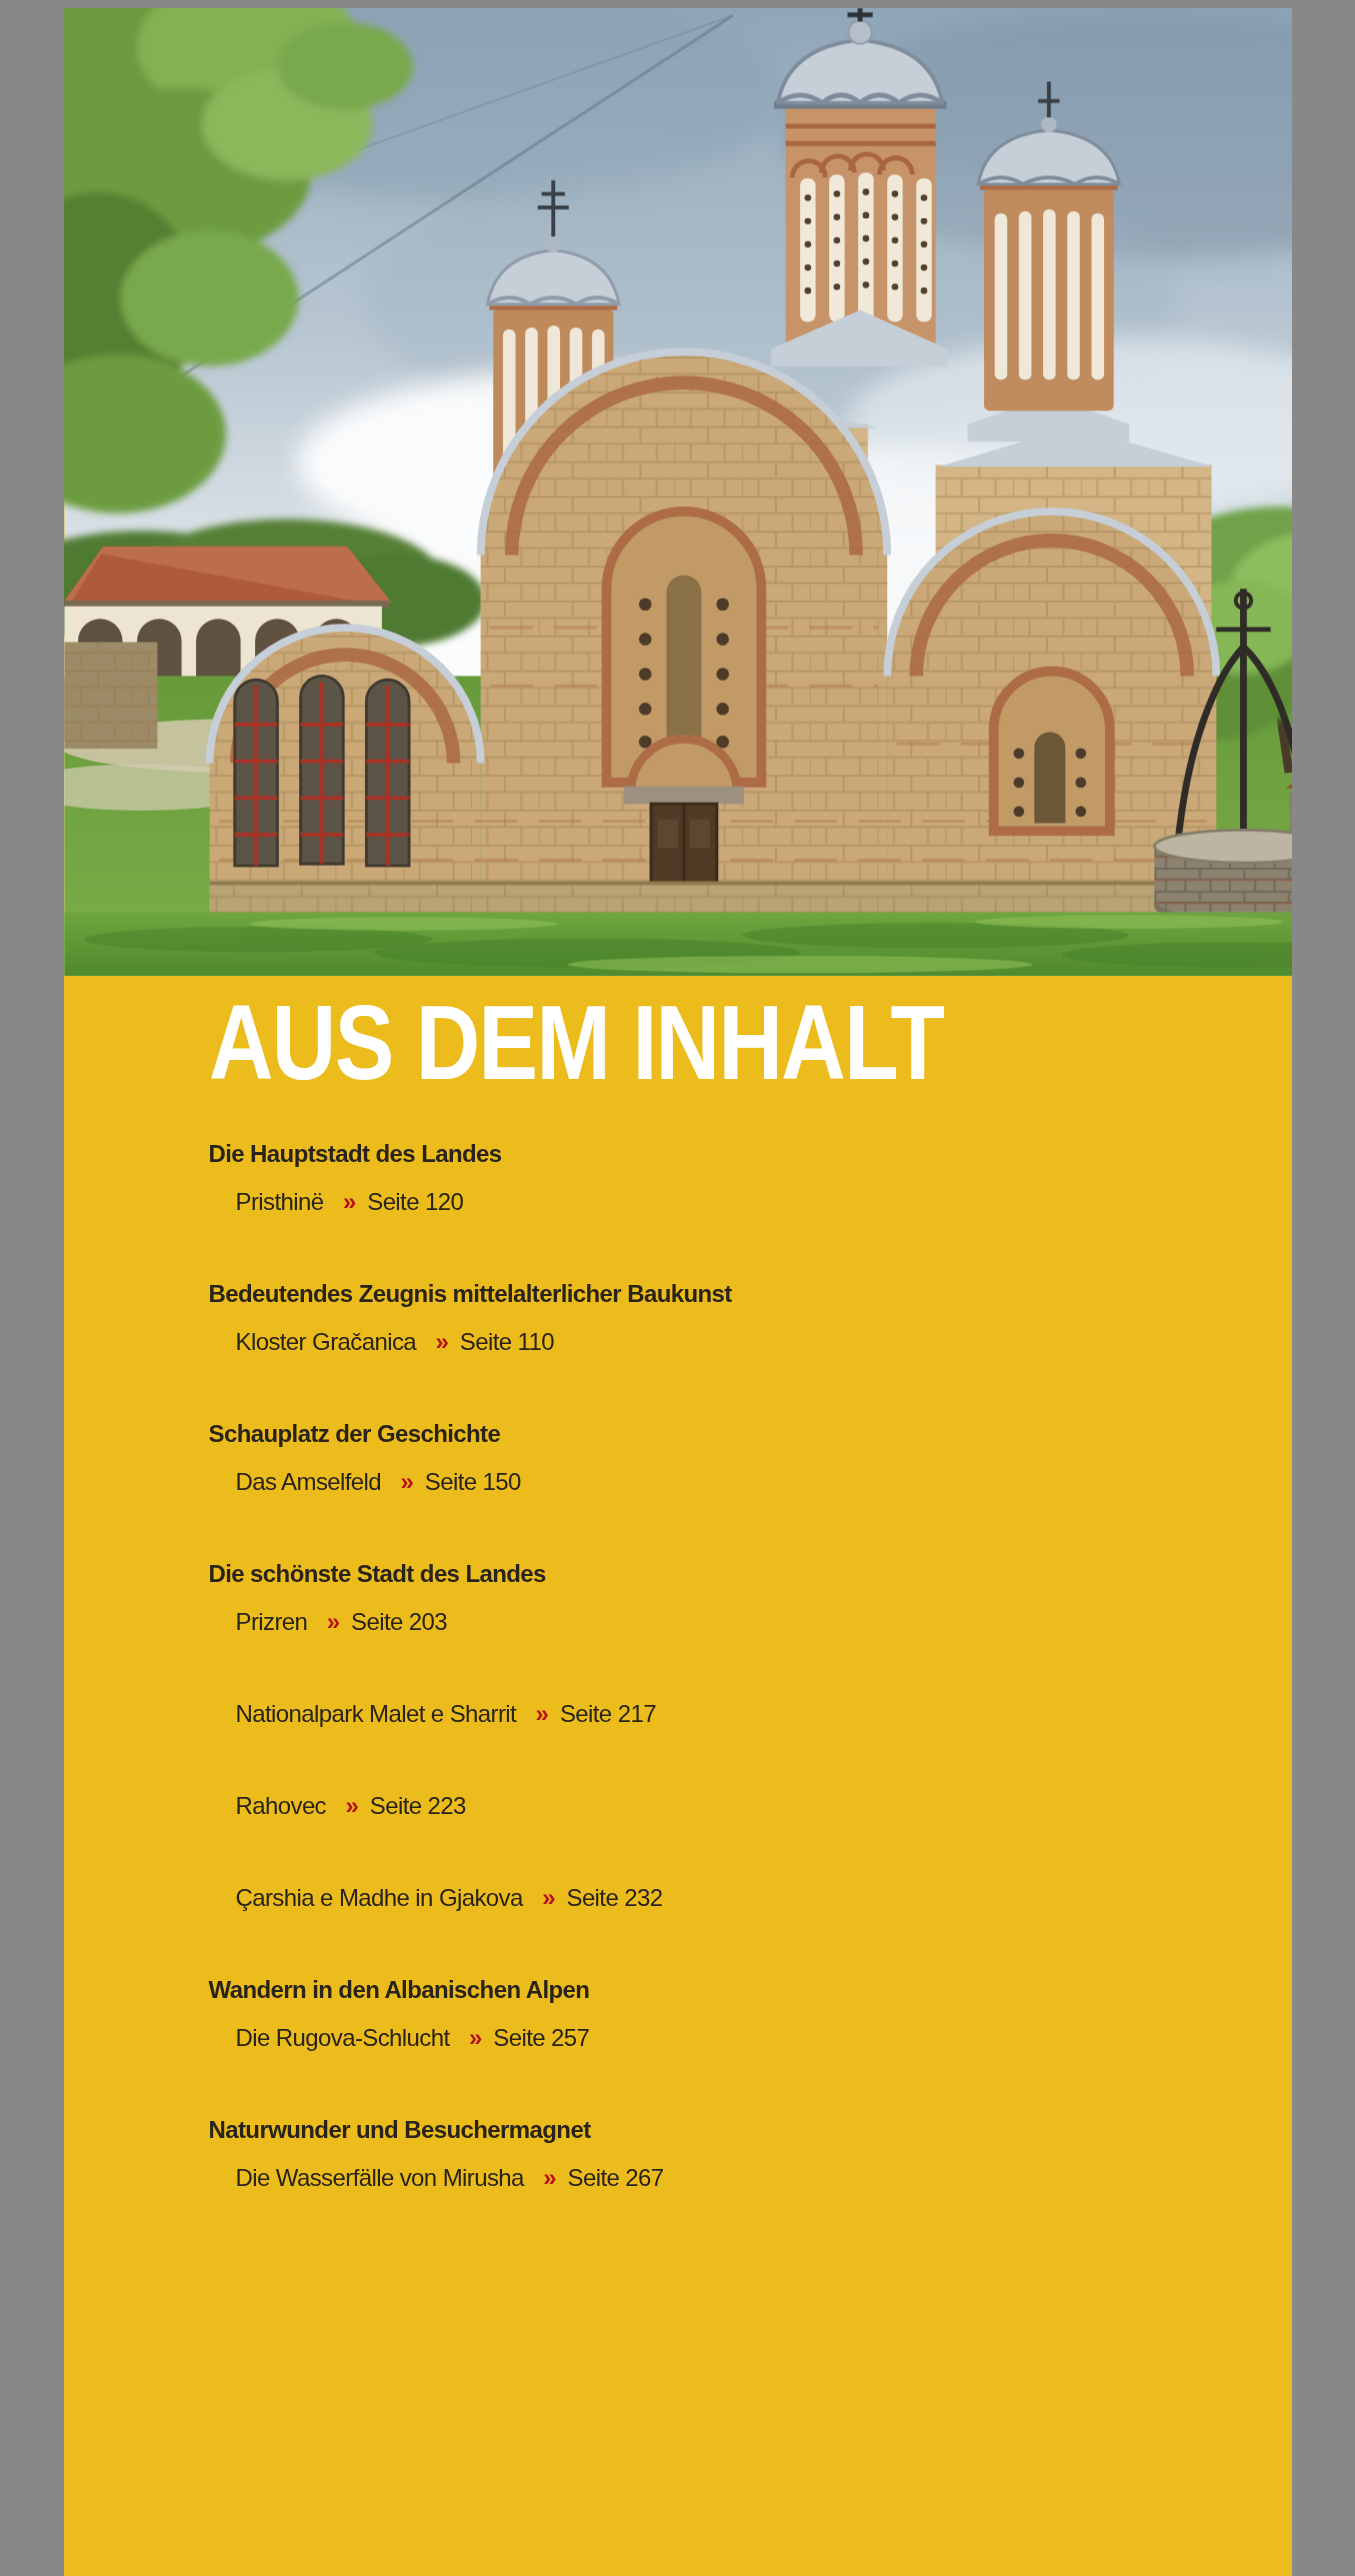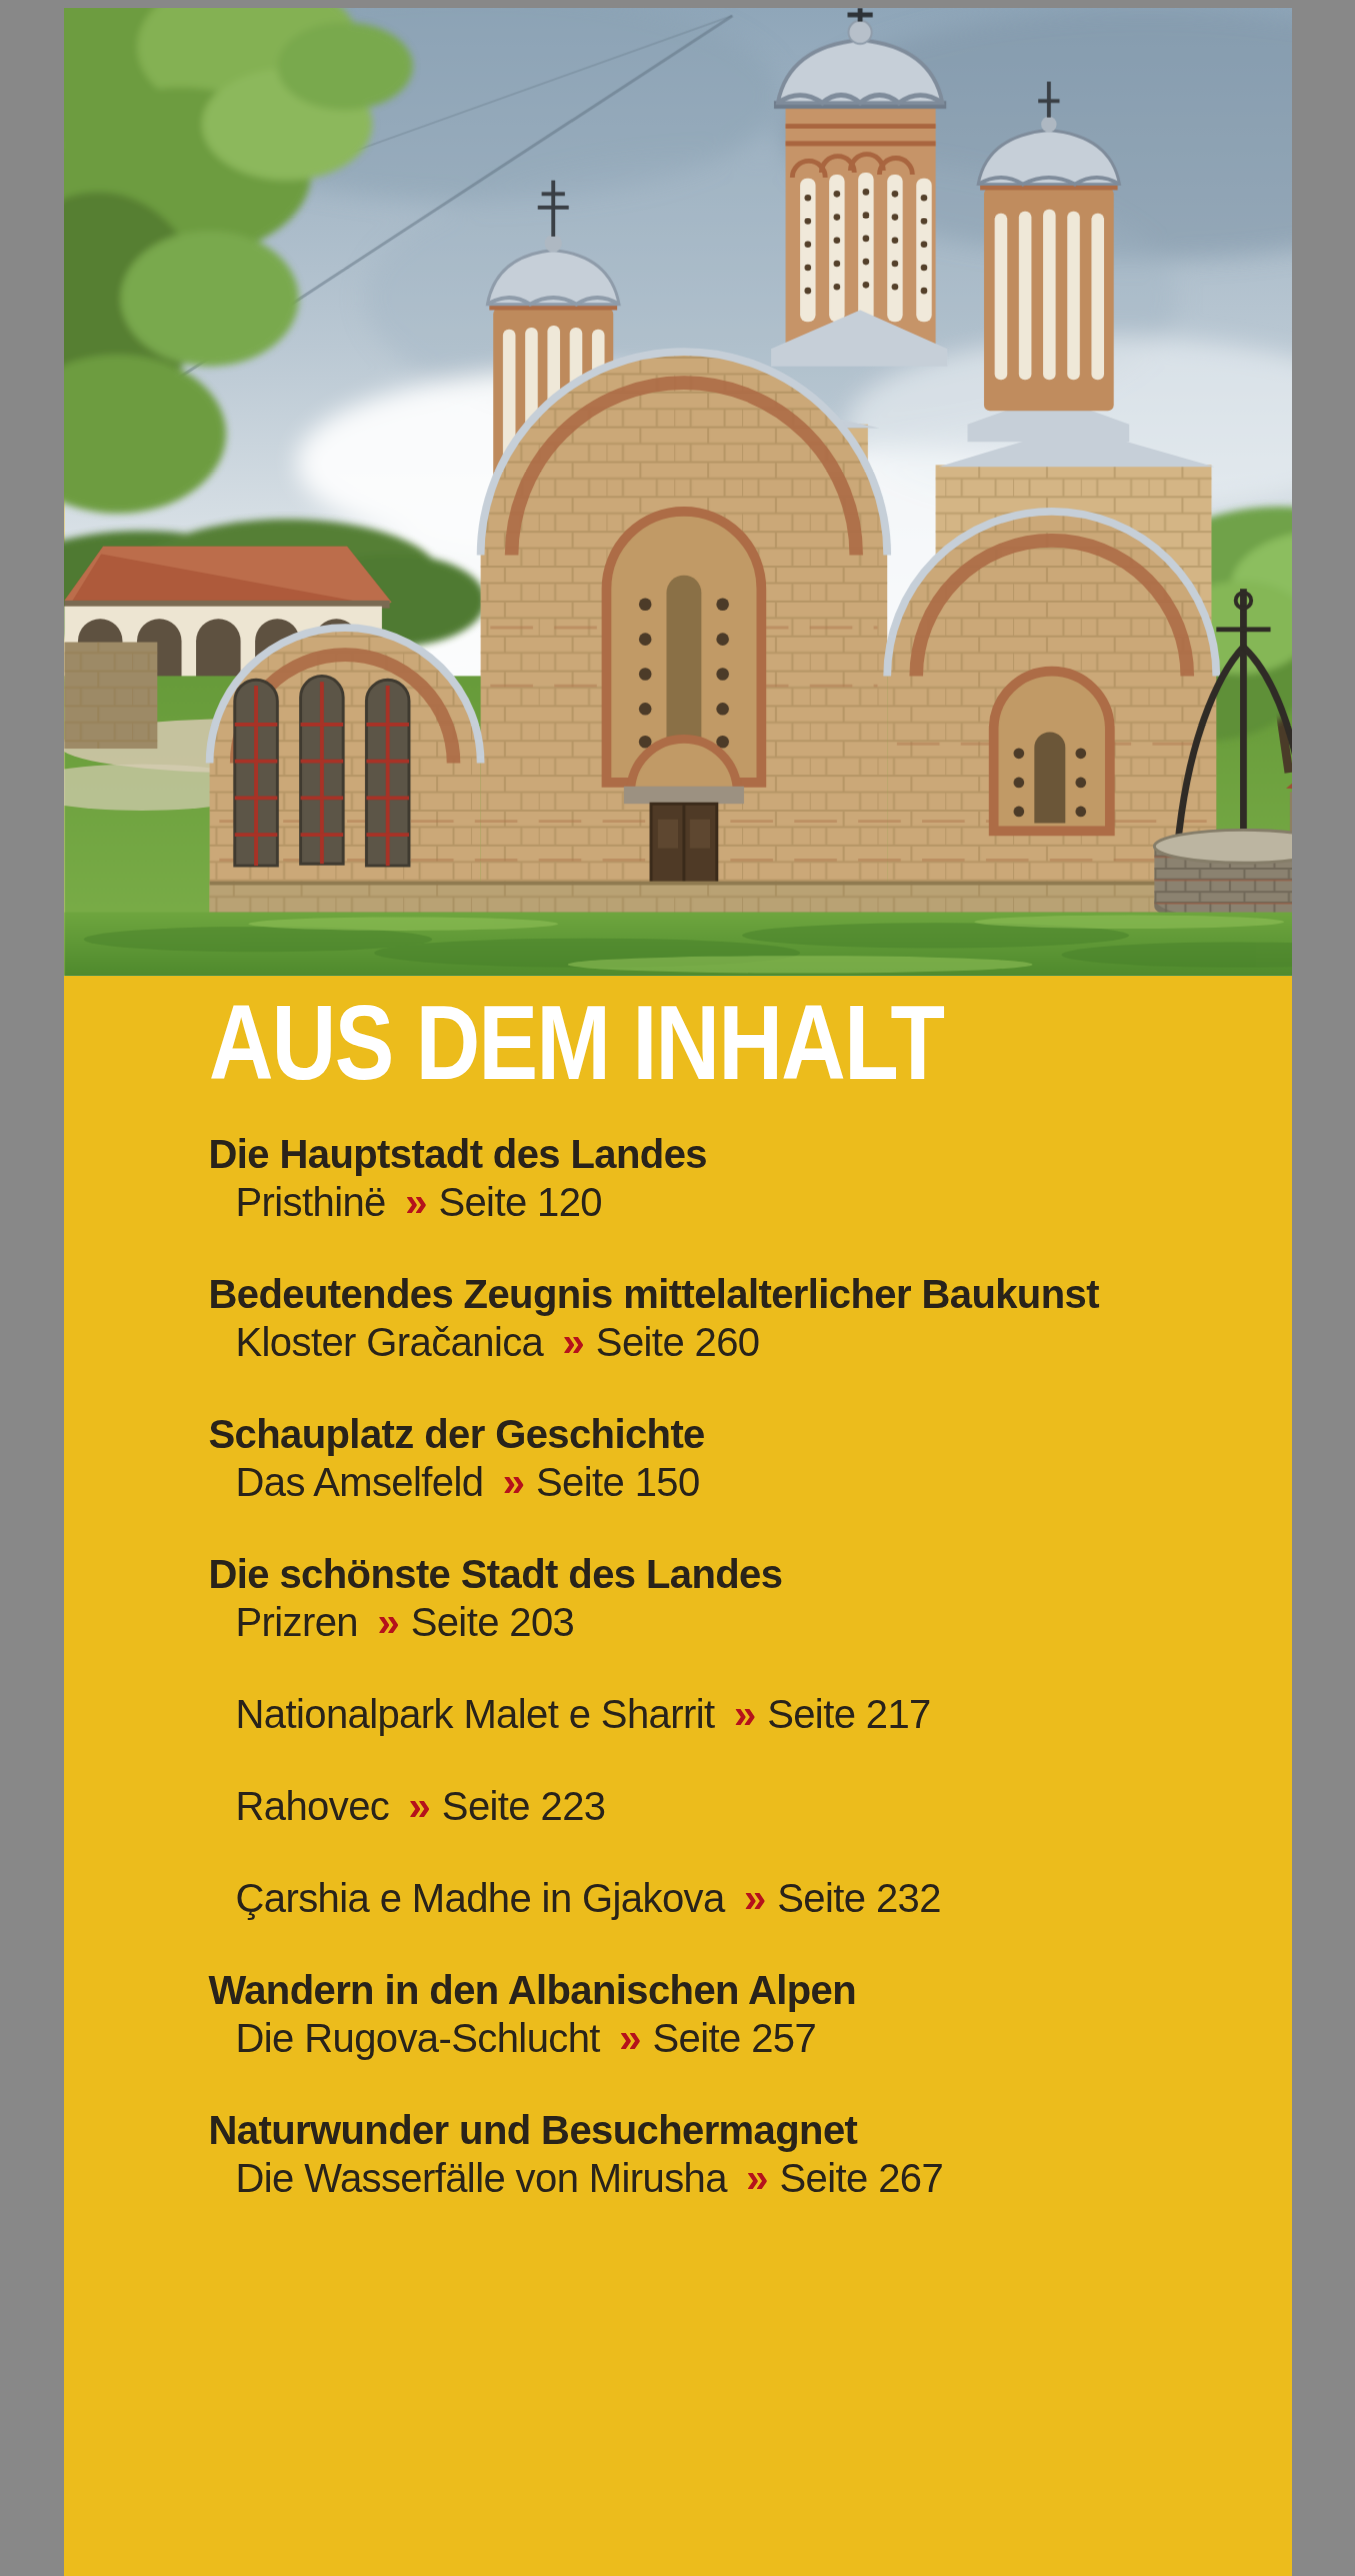--- a/index.html
+++ b/index.html
@@ -11,21 +11,21 @@
   .photo{display:block;width:1356px;height:968px;}
   .content{padding:17.4px 58px 0 145px;}
   .page-title{
     margin:0 0 37px 0;
     font-size:105px;font-weight:bold;line-height:0.95;
     letter-spacing:-1.9px;color:#fff;
     transform:scaleX(0.85);transform-origin:left center;
     white-space:nowrap;
   }
   .entries{}
-  .entry{margin:0 0 44px 0;line-height:48px;font-size:40px;letter-spacing:-0.6px;color:#29231A;cursor:pointer;}
+  .entry{margin:0 0 44px 0;line-height:48px;font-size:24px;letter-spacing:-0.6px;color:#29231A;cursor:pointer;}
   .entry-title{display:block;font-weight:bold;}
   .entry-sub{display:block;padding-left:27px;font-weight:normal;}
   .entry-chevron{color:#B5121B;font-weight:bold;margin:0 11.6px 0 19.4px;}
 </style>
 </head>
 <body>
 
 <div class="page" style="background: rgb(236, 188, 28);">
 
   <svg class="photo" viewBox="0 0 1400 1000" aria-hidden="true">
@@ -390,21 +390,21 @@
   <div class="entry" style="color: rgb(41, 35, 26);">
     <span class="entry-title">Die Hauptstadt des Landes</span>
     <span class="entry-sub">
       <span class="entry-place">Pristhinë</span><span class="entry-chevron" style="color: rgb(181, 18, 27);">»</span><span class="entry-page">Seite 120</span>
     </span>
   </div>
 
   <div class="entry" style="color: rgb(41, 35, 26);">
     <span class="entry-title">Bedeutendes Zeugnis mittelalterlicher Baukunst</span>
     <span class="entry-sub">
-      <span class="entry-place">Kloster Gračanica</span><span class="entry-chevron" style="color: rgb(181, 18, 27);">»</span><span class="entry-page">Seite 260</span>
+      <span class="entry-place">Kloster Gračanica</span><span class="entry-chevron" style="color: rgb(181, 18, 27);">»</span><span class="entry-page">Seite 110</span>
     </span>
   </div>
 
   <div class="entry" style="color: rgb(41, 35, 26);">
     <span class="entry-title">Schauplatz der Geschichte</span>
     <span class="entry-sub">
       <span class="entry-place">Das Amselfeld</span><span class="entry-chevron" style="color: rgb(181, 18, 27);">»</span><span class="entry-page">Seite 150</span>
     </span>
   </div>
 

